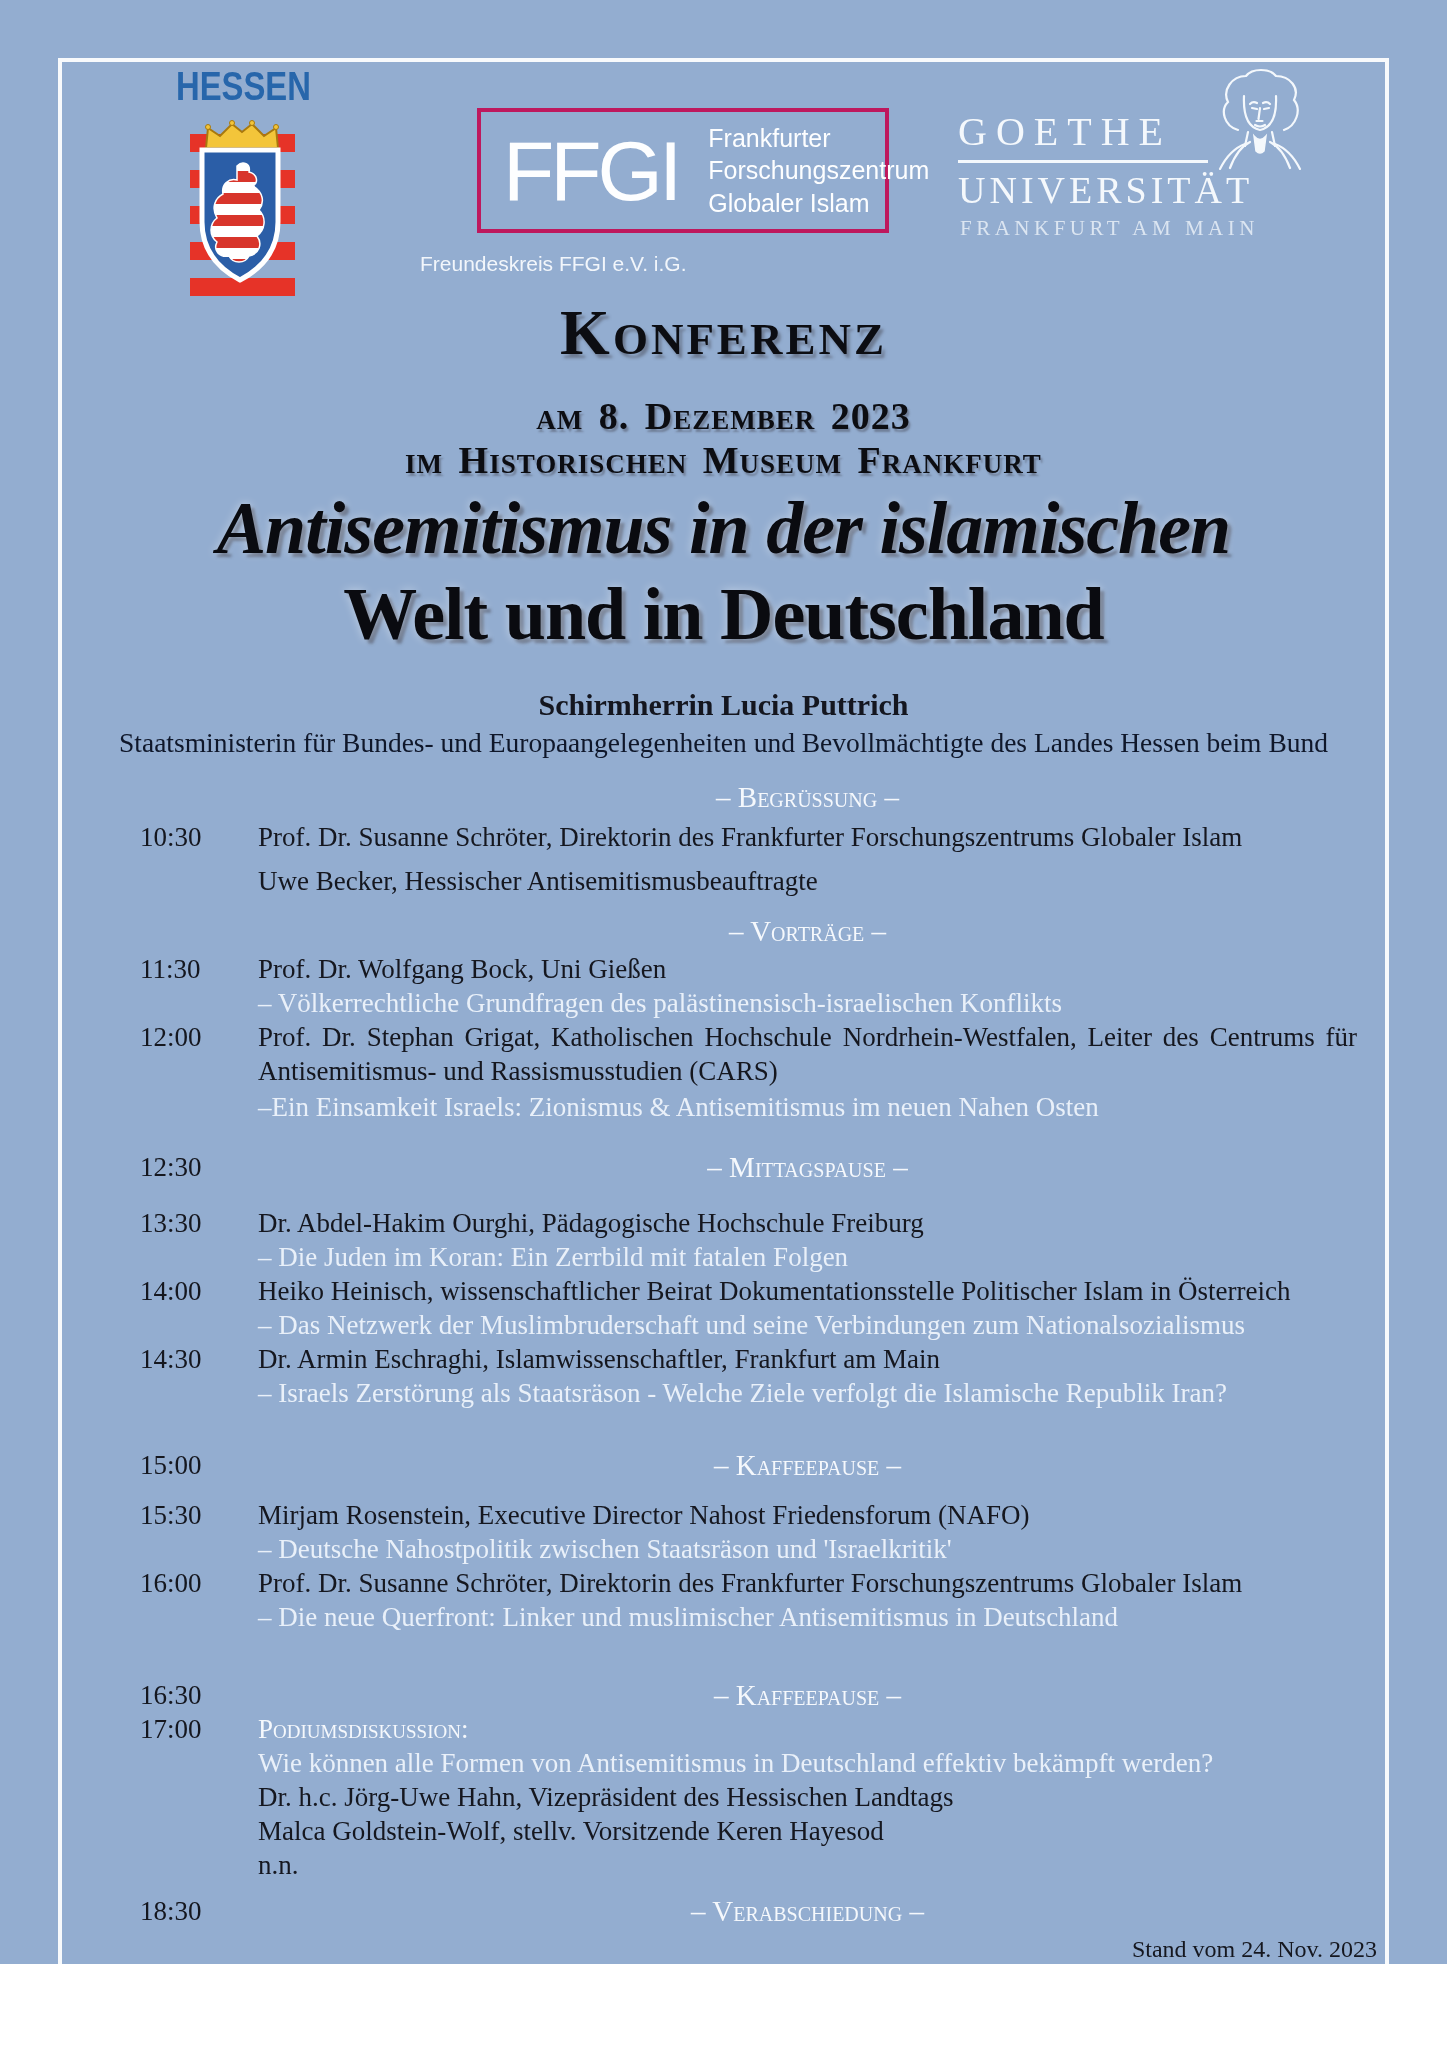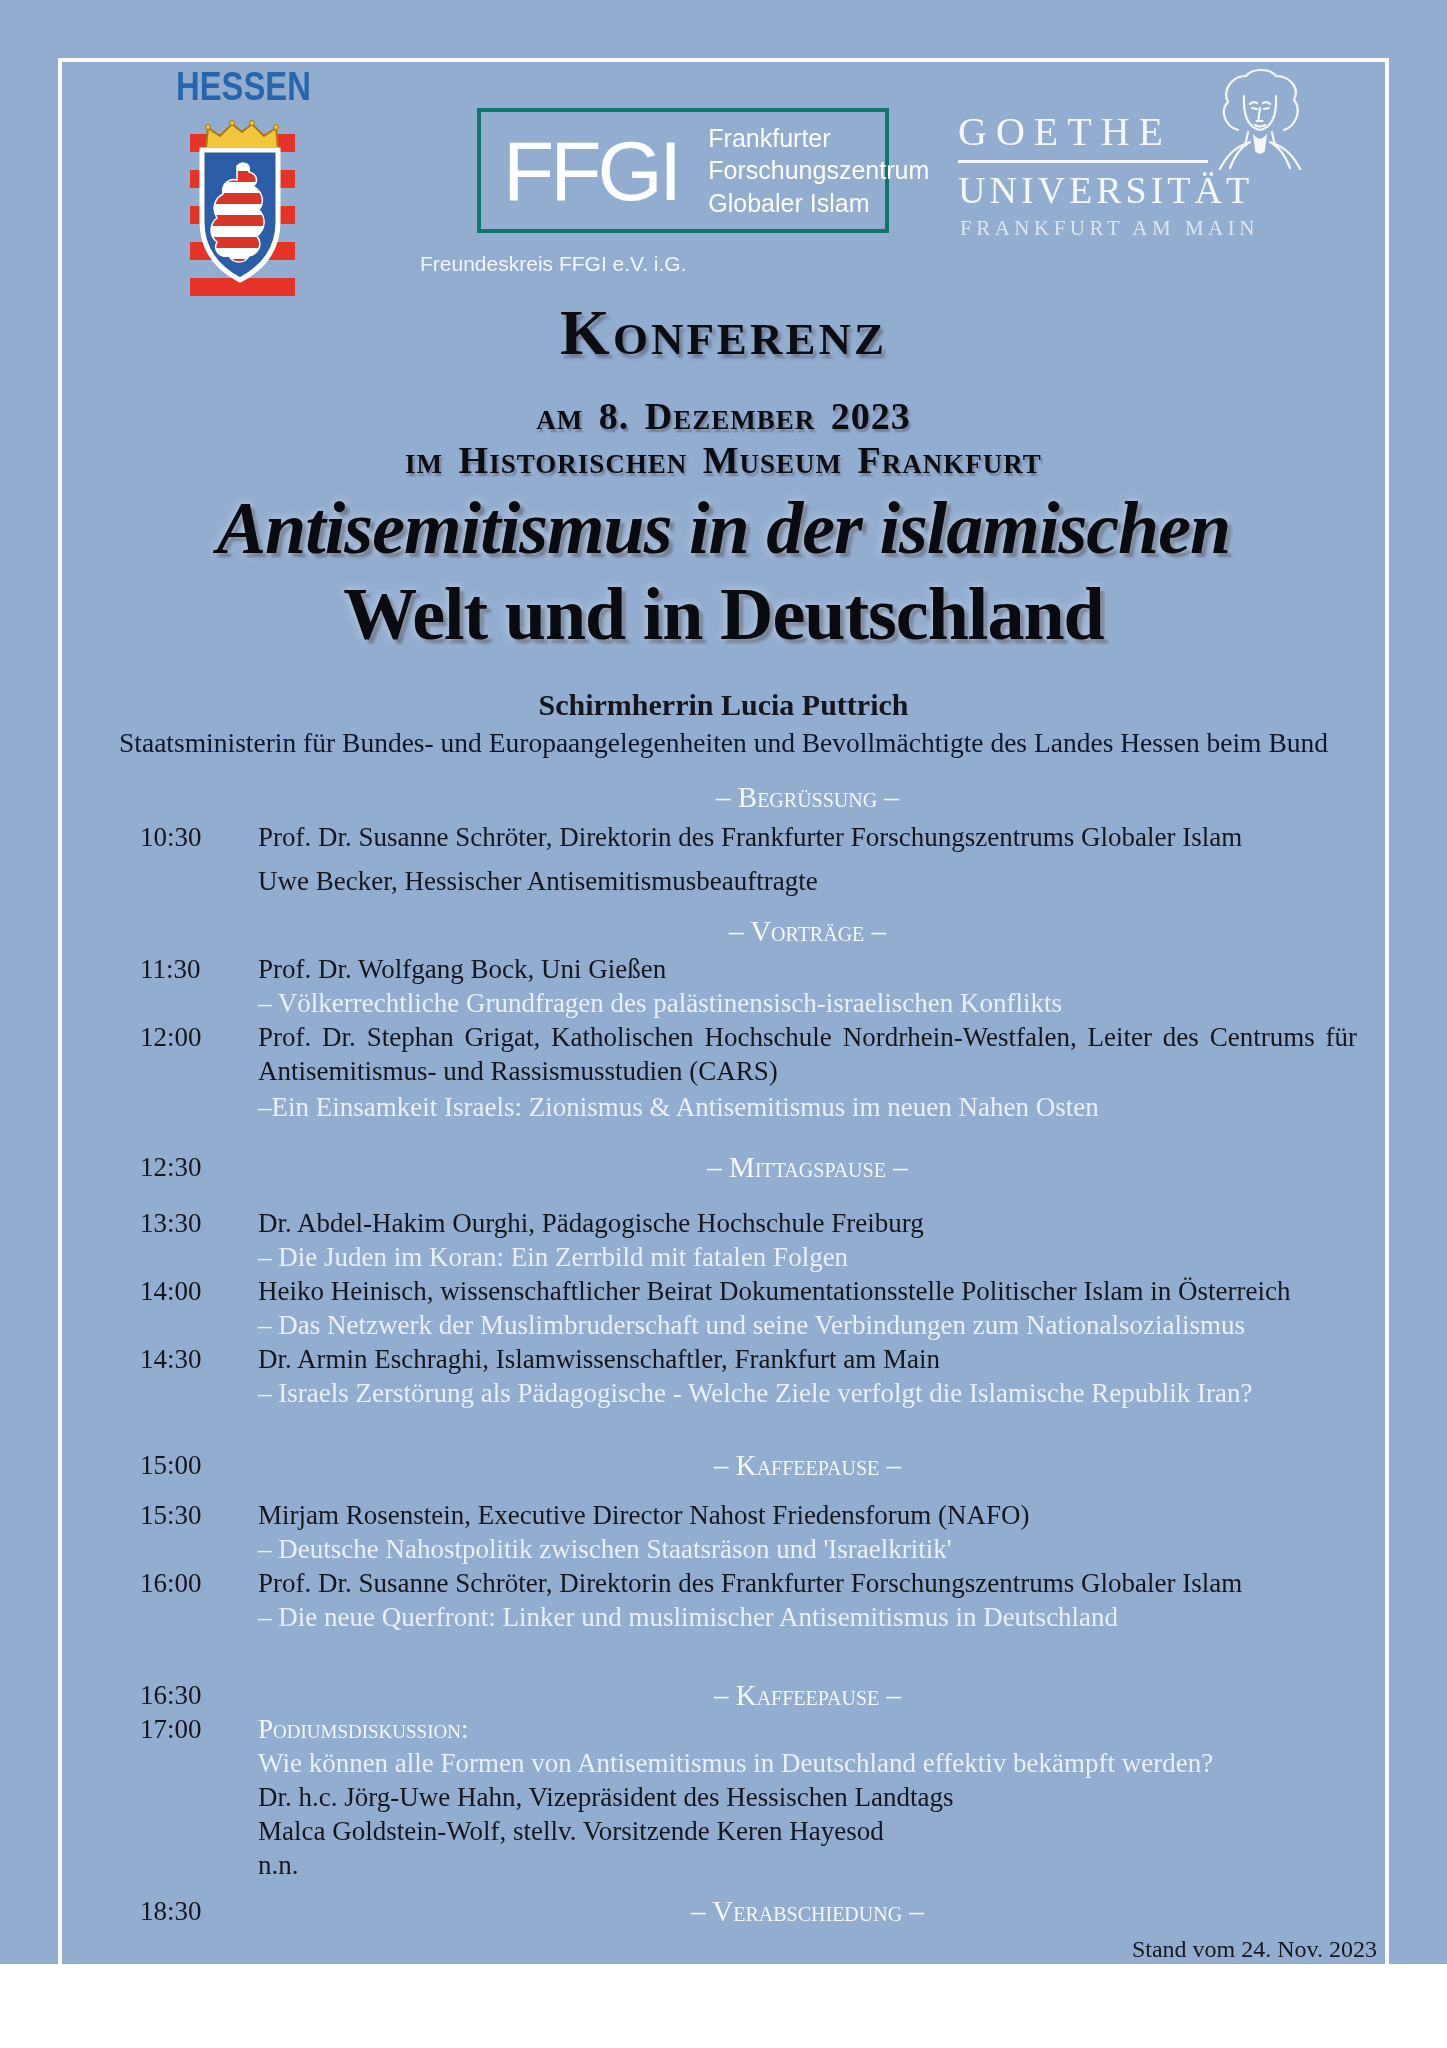--- a/index.html
+++ b/index.html
@@ -15,21 +15,21 @@
   
   .hessen-word {
     position:absolute; left:176px; top:64px;
     font-family:"Liberation Sans", sans-serif; font-weight:600;
     font-size:40px; color:#2766ab;
     transform:scaleX(0.82); transform-origin:left top; white-space:nowrap;
   }
   .hessen-arms { position:absolute; left:190px; top:116px; }
   .ffgi-box {
     position:absolute; left:477px; top:108px; width:404px; height:117px;
-    border:4px solid #0f766e; display:flex; align-items:center;
+    border:4px solid #be185d; display:flex; align-items:center;
     color:#fdfeff; font-family:"Liberation Sans", sans-serif;
   }
   .ffgi-abbr { font-size:84px; letter-spacing:-4px; margin-left:22px; line-height:1; }
   .ffgi-lines { margin-left:30px; font-size:25px; line-height:1.3; }
   .ffgi-note {
     position:absolute; left:420px; top:252px; width:420px; 
     font-family:"Liberation Sans", sans-serif; font-size:21px; color:#f2f6fb;
   }
   .goethe { position:absolute; left:958px; top:64px; width:400px; height:180px; color:#f4f8fc; }
   .goethe-word { position:absolute; left:0; top:44px; font-size:40px; letter-spacing:9px; white-space:nowrap; }
@@ -192,21 +192,21 @@
       <div class="srow topic">
         <div class="stime"></div>
         <div class="stext">– Das Netzwerk der Muslimbruderschaft und seine Verbindungen zum Nationalsozialismus</div>
       </div>
       <div class="srow speaker">
         <div class="stime">14:30</div>
         <div class="stext">Dr. Armin Eschraghi, Islamwissenschaftler, Frankfurt am Main</div>
       </div>
       <div class="srow topic">
         <div class="stime"></div>
-        <div class="stext">– Israels Zerstörung als Pädagogische - Welche Ziele verfolgt die Islamische Republik Iran?</div>
+        <div class="stext">– Israels Zerstörung als Staatsräson - Welche Ziele verfolgt die Islamische Republik Iran?</div>
       </div>
       <div class="srow section" style="margin-top: 38px;">
         <div class="stime">15:00</div>
         <div class="stext">– Kaffeepause –</div>
       </div>
       <div class="srow speaker" style="margin-top: 16px;">
         <div class="stime">15:30</div>
         <div class="stext">Mirjam Rosenstein, Executive Director Nahost Friedensforum (NAFO)</div>
       </div>
       <div class="srow topic">

